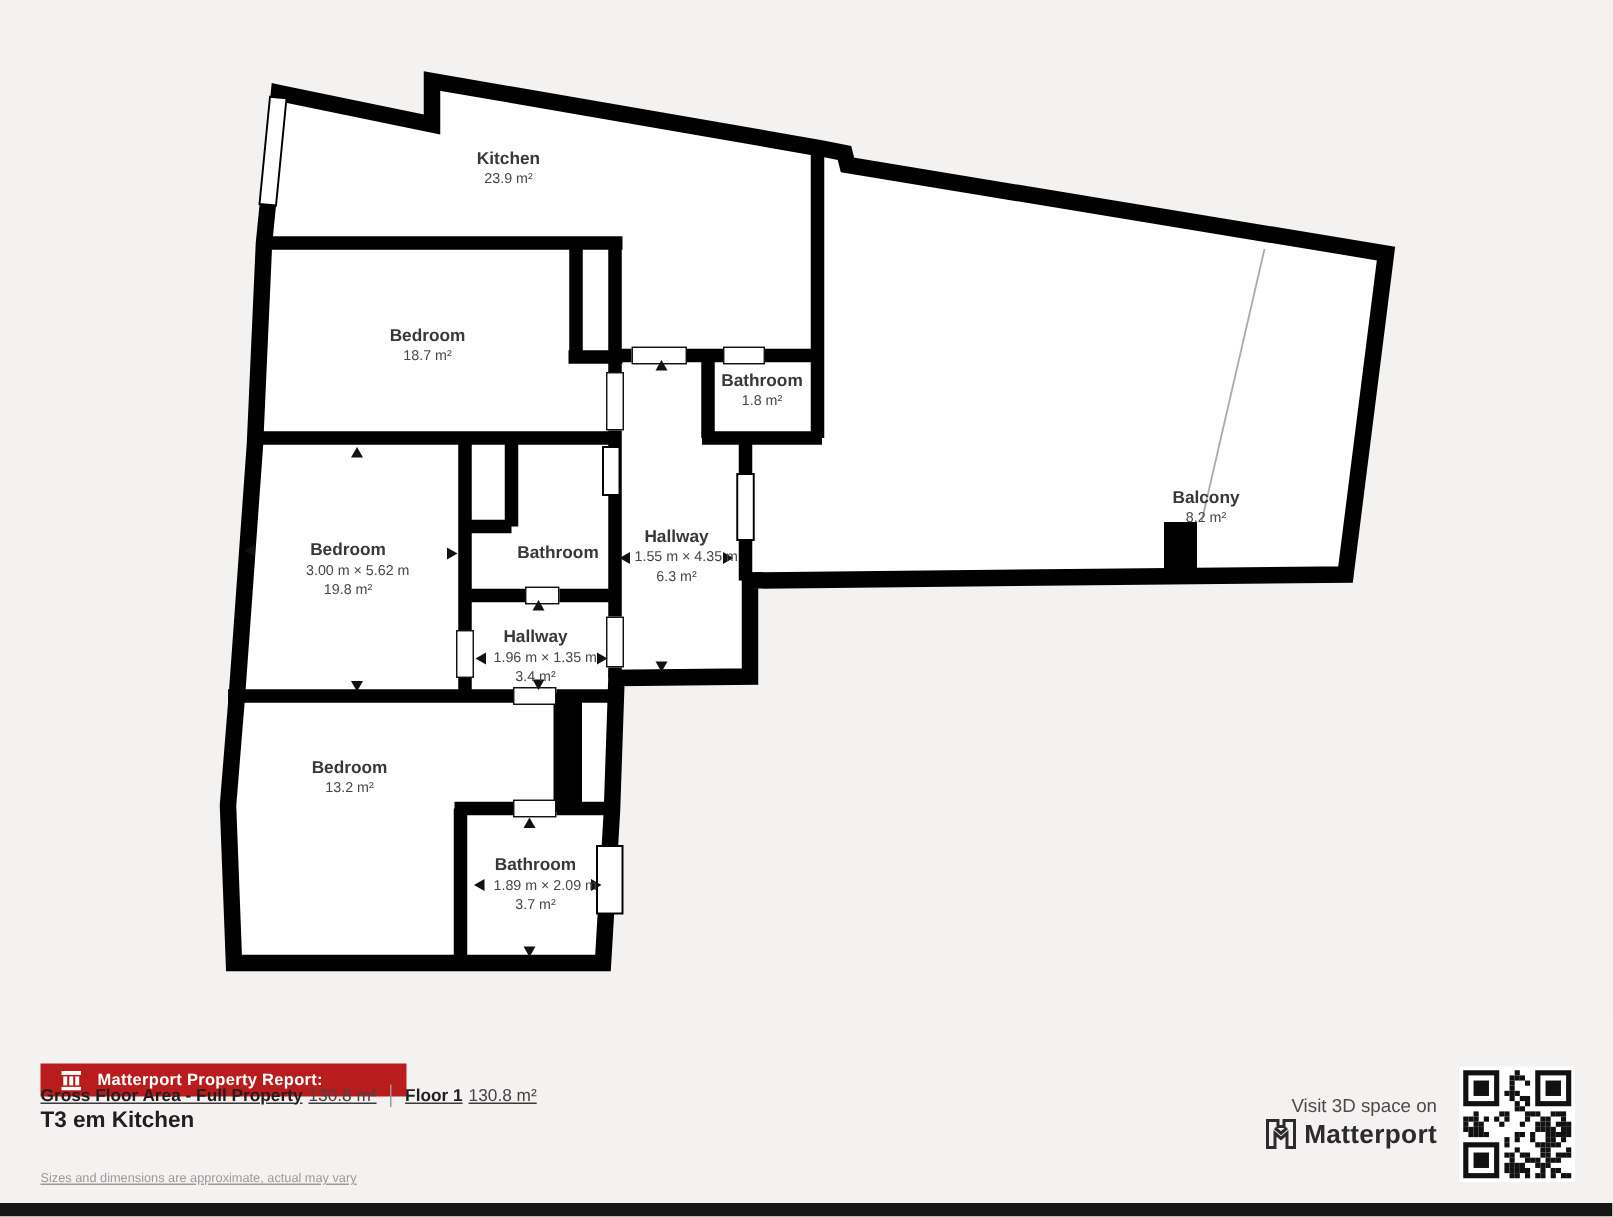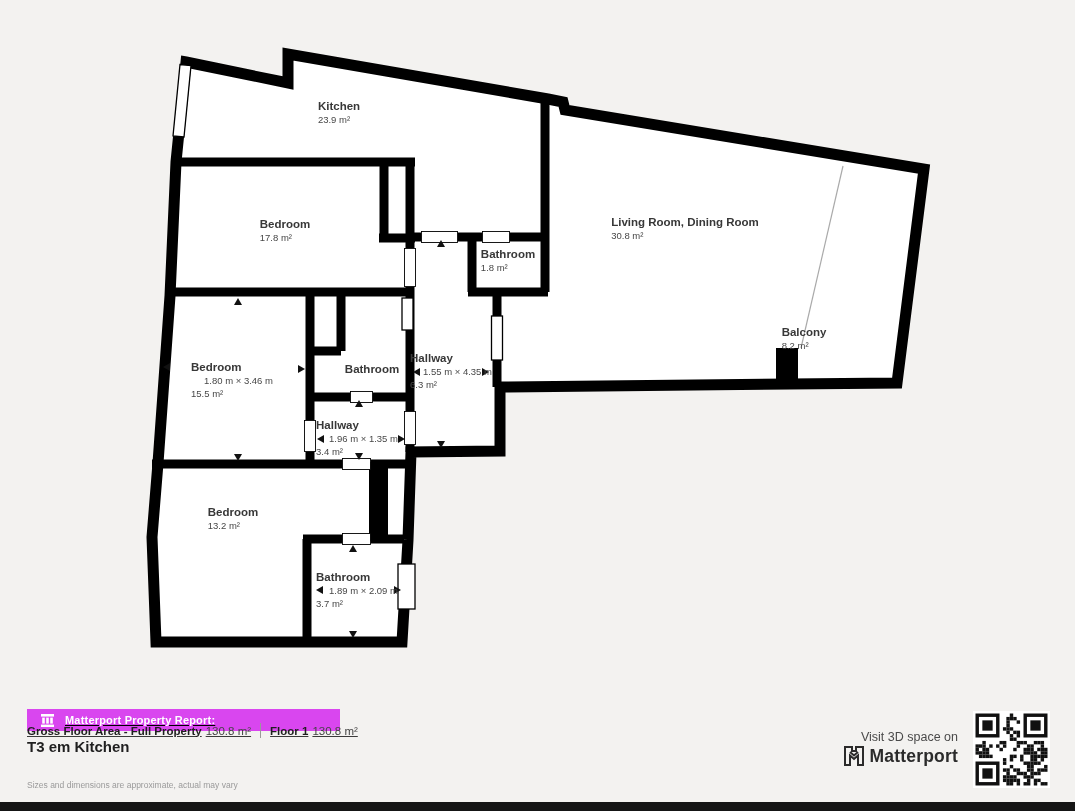--- a/index.html
+++ b/index.html
@@ -1,34 +1,34 @@
 <!DOCTYPE html>
 <html><head>
 <meta charset="utf-8">
 <style>
   html,body{margin:0;padding:0;}
   body{font-family:"Liberation Sans", sans-serif;}
   #stage{position:relative;width:1075px;height:811px;background:#f3f2f0;overflow:hidden;}
   #plan-svg{position:absolute;left:0;top:0;}
 
-  .room-label{position:absolute;transform:translateX(-50%);color:#3b3b3b;white-space:nowrap;}
+  .room-label{position:absolute;transform:translateX(-50%);text-align:center;color:#3b3b3b;white-space:nowrap;}
   .rname{font-size:11.5px;font-weight:bold;line-height:14px;color:#383838;}
   .rdims{font-size:9.5px;line-height:13px;color:#474747;padding-left:13px;}
   .rarea{font-size:9.5px;line-height:13px;color:#474747;}
 
-  .footer-bar{position:absolute;left:27px;top:709px;width:313px;height:22px;background:#d946ef;display:flex;align-items:center;padding:0;box-sizing:border-box;text-decoration:underline;}
+  .footer-bar{position:absolute;left:27px;top:709px;width:244px;height:22px;background:#b91c1c;display:flex;align-items:center;padding:0;box-sizing:border-box;}
   .footer-bar .bar-icon{margin-left:13px;width:15px;height:13px;flex:0 0 auto;}
   .footer-bar .bar-label{color:#ffffff;font-size:11px;font-weight:bold;margin-left:10px;letter-spacing:.2px;}
 
   .property-title{position:absolute;left:27px;top:738px;font-size:15px;font-weight:bold;color:#1f1f1f;}
   .stats-row{position:absolute;left:27px;top:723px;display:flex;align-items:center;font-size:11.5px;color:#3a3a3a;text-decoration:underline;}
   .stats-row .lbl{font-weight:bold;color:#1f1f1f;}
   .stats-row .val{margin-left:4px;color:#444444;}
   .stats-row .divider{width:1px;height:15px;background:#9a9a9a;margin:0 9px;}
-  .disclaimer{position:absolute;left:27px;top:780px;font-size:8.5px;color:#9a9a9a;}
+  .disclaimer{position:absolute;left:27px;top:780px;font-size:8.5px;color:#9a9a9a;text-decoration:underline;}
 
   .visit-text{position:absolute;top:730px;right:117px;font-size:12.5px;color:#4a4a4a;}
   .brand-row{position:absolute;top:746px;right:117px;display:flex;}
   .brand-row .brand-icon{width:20px;height:20px;margin-right:5px;}
   .brand-row .brand-name{font-size:17.5px;font-weight:bold;color:#2b2b2b;letter-spacing:.2px;}
   .qr{position:absolute;left:973px;top:711px;width:77px;height:77px;background:#ffffff;}
   .bottom-bar{position:absolute;left:0;top:802px;width:1075px;height:9px;background:#151515;}
 </style>
 </head>
 <body>
@@ -113,38 +113,34 @@
       <polygon points="401,590 394,586 394,594"></polygon>
     </g>
   </svg>
 
   <div class="room-label" style="left:339px;top:99px">
     <div class="rname">Kitchen</div>
     <div class="rarea">23.9 m²</div>
   </div>
   <div class="room-label" style="left:285px;top:217px">
     <div class="rname">Bedroom</div>
-    <div class="rarea">17.8 m²</div>
-  </div>
-  <div class="room-label" style="left:685px;top:215px">
-    <div class="rname">Living Room, Dining Room</div>
-    <div class="rarea">30.8 m²</div>
+    <div class="rarea">18.7 m²</div>
   </div>
   <div class="room-label" style="left:804px;top:325px">
     <div class="rname">Balcony</div>
     <div class="rarea">8.2 m²</div>
   </div>
   <div class="room-label" style="left:508px;top:247px">
     <div class="rname">Bathroom</div>
     <div class="rarea">1.8 m²</div>
   </div>
   <div class="room-label" style="left:232px;top:360px">
     <div class="rname">Bedroom</div>
-    <div class="rdims">1.80 m × 3.46 m</div>
-    <div class="rarea">15.5 m²</div>
+    <div class="rdims">3.00 m × 5.62 m</div>
+    <div class="rarea">19.8 m²</div>
   </div>
   <div class="room-label" style="left:372px;top:362px">
     <div class="rname">Bathroom</div>
   </div>
   <div class="room-label" style="left:451px;top:351px">
     <div class="rname">Hallway</div>
     <div class="rdims">1.55 m × 4.35 m</div>
     <div class="rarea">6.3 m²</div>
   </div>
   <div class="room-label" style="left:357px;top:418px">

